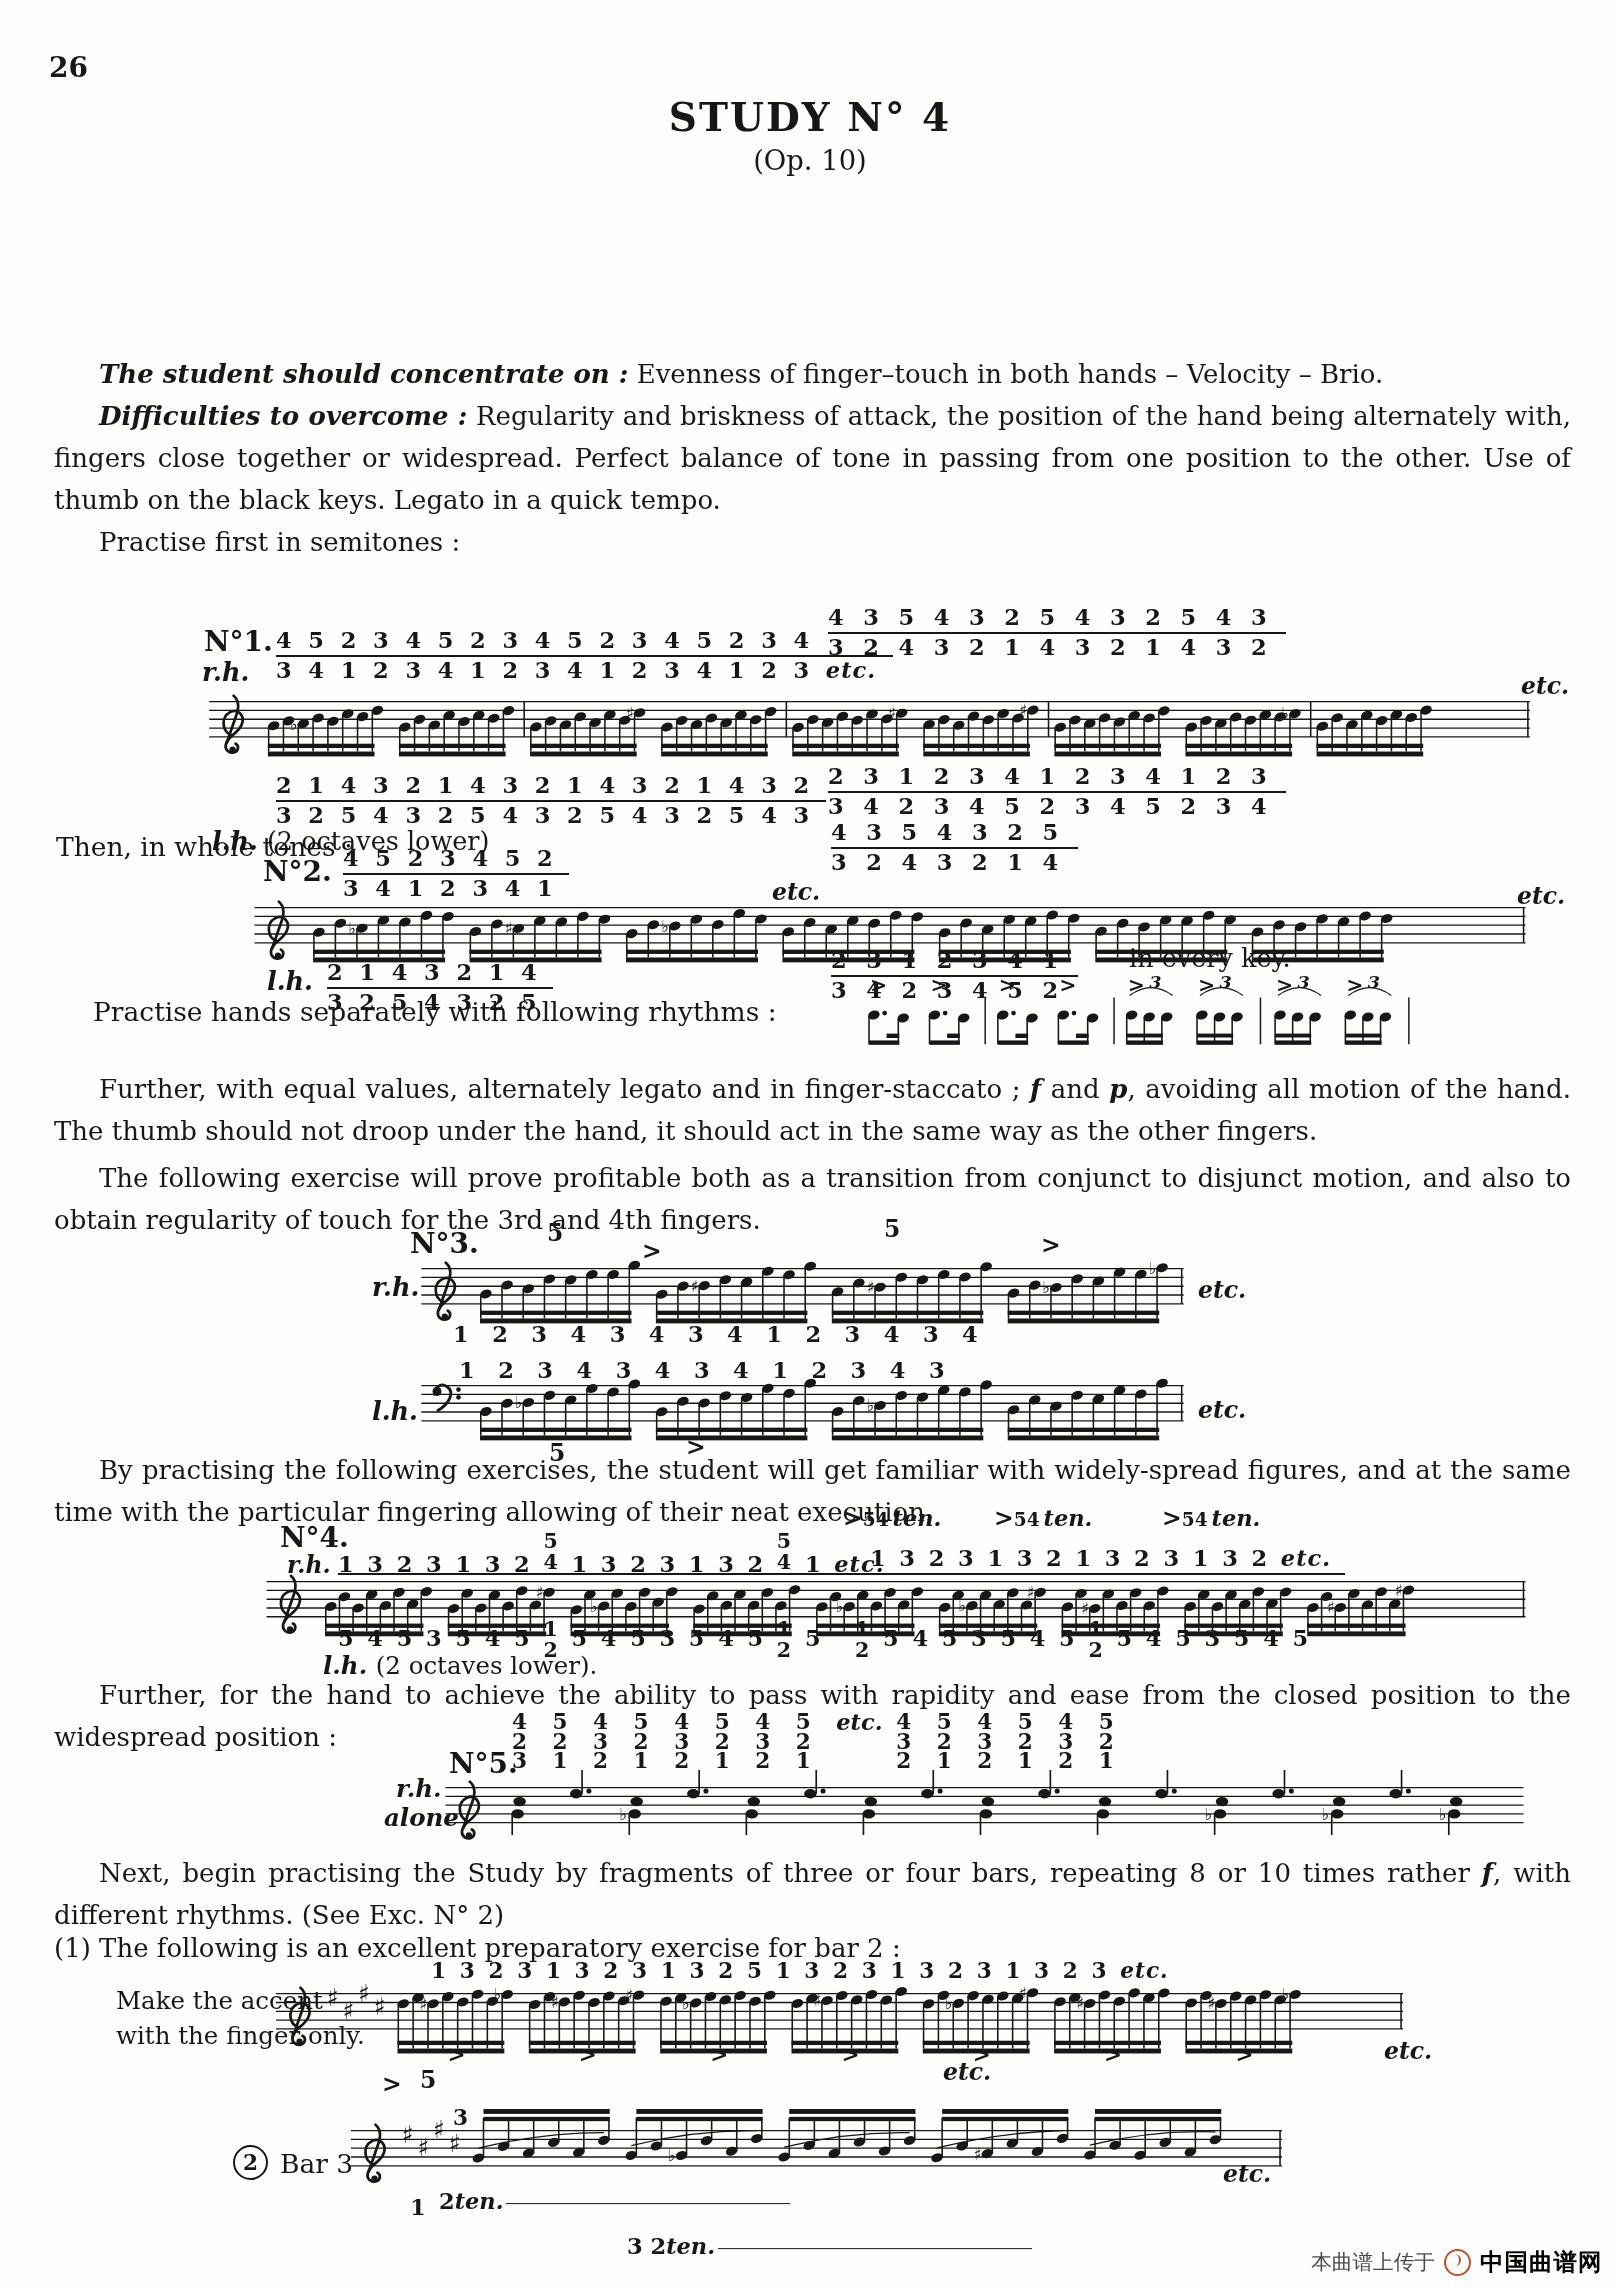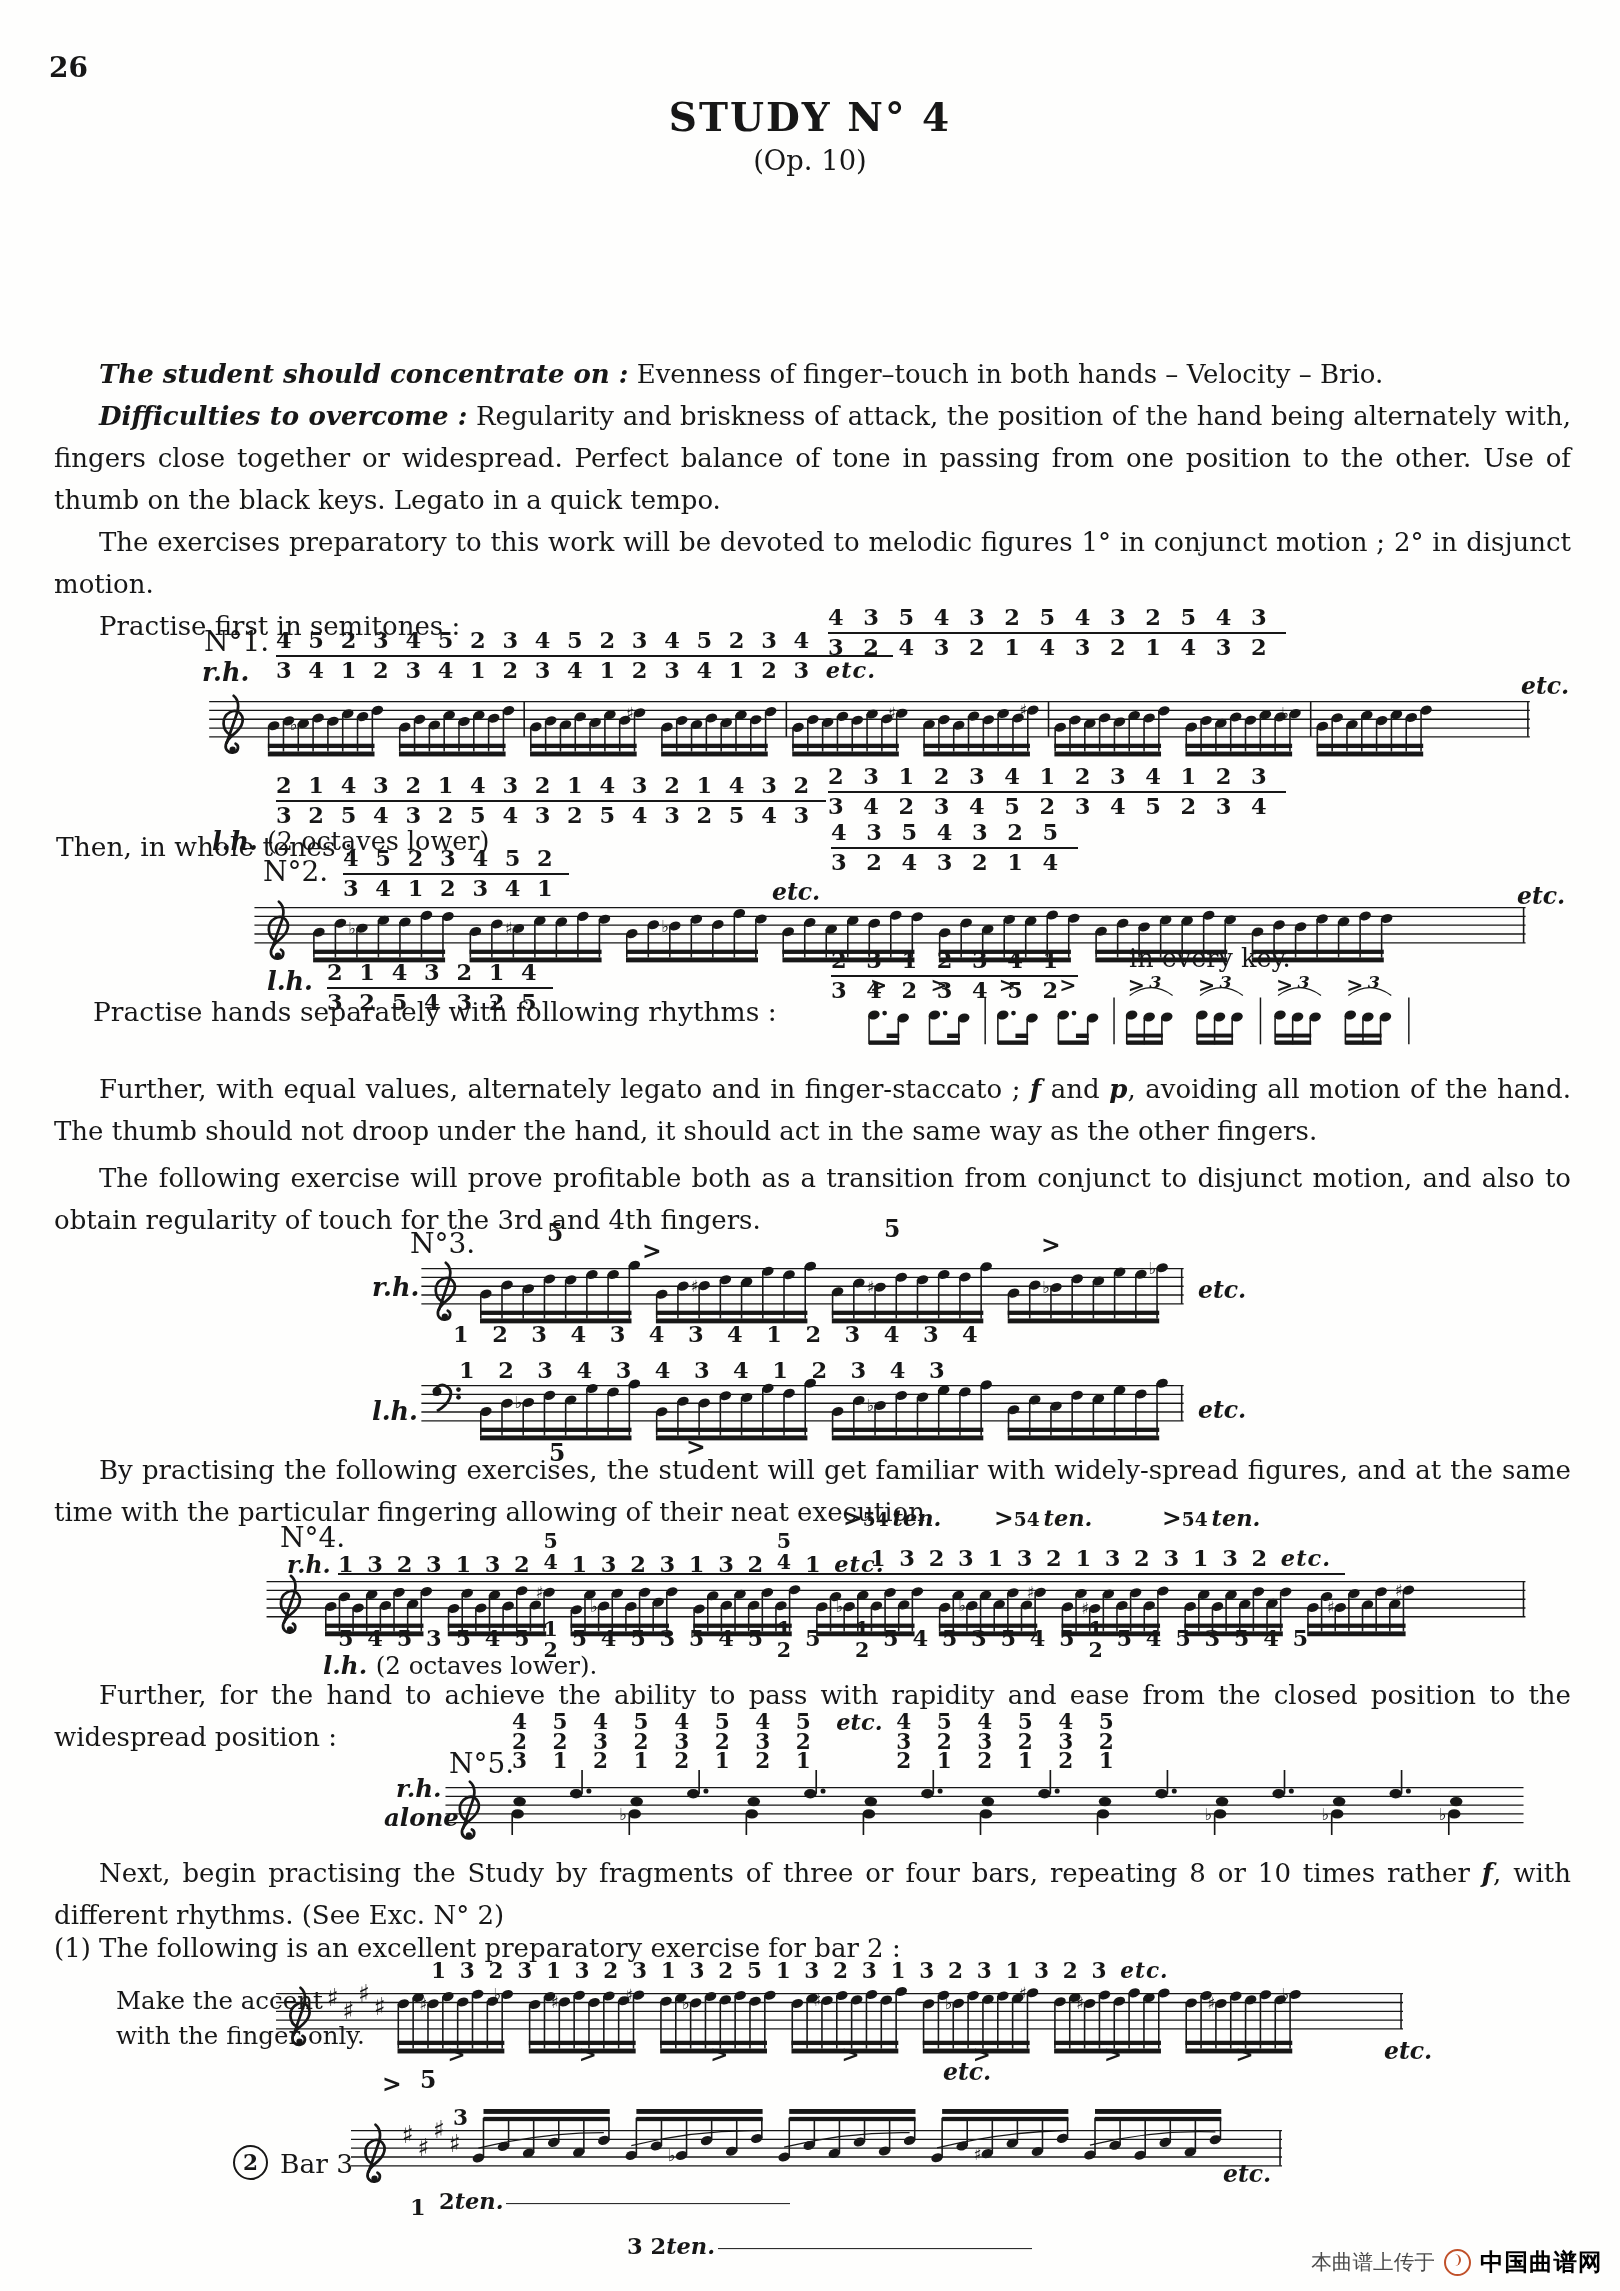--- a/index.html
+++ b/index.html
@@ -7,21 +7,21 @@
         font-family:"DejaVu Serif",serif;color:#171717;overflow:hidden;}
   .pgnum{position:absolute;left:49px;top:51px;font-size:28px;font-weight:bold;}
   .title{position:absolute;left:0;top:94px;width:1620px;text-align:center;
          font-size:39px;font-weight:bold;letter-spacing:2px;}
   .subtitle{position:absolute;left:0;top:145px;width:1620px;text-align:center;font-size:27.4px;}
   .par{position:absolute;left:54px;width:1517px;font-size:26px;line-height:42px;
        text-align:justify;}
   .par p{margin:0;text-indent:45px;}
   .lead{font-style:italic;font-weight:bold;}
   .dyn{font-style:italic;font-weight:bold;}
-  .lbl{position:absolute;font-weight:normal;font-size:28px;white-space:nowrap;}
+  .lbl{position:absolute;font-weight:bold;font-size:28px;white-space:nowrap;}
   .hand{position:absolute;font-weight:bold;font-style:italic;font-size:25.5px;white-space:nowrap;}
   .hand .plain{font-style:normal;font-weight:normal;}
   .txt{position:absolute;font-size:26.5px;white-space:nowrap;}
   .etc{position:absolute;font-style:italic;font-weight:bold;font-size:23.5px;}
   .frow{font-weight:bold;font-size:22.5px;white-space:nowrap;line-height:26.5px;height:28px;}
   .frow.ruled{border-bottom:2.2px solid #171717;}
   .fpair{position:absolute;}
   .frow span.tok{display:inline-block;text-align:center;min-width:12.7px;margin-right:var(--m,16.7px);}
   .frow span.stk{display:inline-flex;flex-direction:column;line-height:20.6px;font-size:20.6px;
       text-align:center;vertical-align:middle;margin-right:var(--m,16.7px);}
@@ -54,21 +54,20 @@
 
 <div id="page">
 
   <div class="pgnum">26</div>
   <div class="title">STUDY N° 4</div>
   <div class="subtitle">(Op. 10)</div>
 
   <div class="par" style="top:353px">
     <p><span class="lead">The student should concentrate on :</span><span> Evenness of finger–touch in both hands – Velocity – Brio.</span></p>
     <p><span class="lead">Difficulties to overcome :</span><span> Regularity and briskness of attack, the position of the hand being alternately with, fingers close together or widespread. Perfect balance of tone in passing from one position to the other. Use of thumb on the black keys. Legato in a quick tempo.</span></p>
-    <p>The exercises preparatory to this work will be devoted to melodic figures 1° in conjunct motion ; 2° in disjunct motion.</p>
     <p>Practise first in semitones :</p>
   </div>
 
   <div class="lbl" style="left:204px;top:625px">N°1.</div>
   <div class="hand" style="left:202px;top:657px">r.h.</div>
   <div class="fpair" style="left:276px;top:627px;--m:16.7px">
     <div class="frow ruled"><span class="tok">4</span><span class="tok">5</span><span class="tok">2</span><span class="tok">3</span><span class="tok">4</span><span class="tok">5</span><span class="tok">2</span><span class="tok">3</span><span class="tok">4</span><span class="tok">5</span><span class="tok">2</span><span class="tok">3</span><span class="tok">4</span><span class="tok">5</span><span class="tok">2</span><span class="tok">3</span><span class="tok">4</span></div>
     <div class="frow"><span class="tok">3</span><span class="tok">4</span><span class="tok">1</span><span class="tok">2</span><span class="tok">3</span><span class="tok">4</span><span class="tok">1</span><span class="tok">2</span><span class="tok">3</span><span class="tok">4</span><span class="tok">1</span><span class="tok">2</span><span class="tok">3</span><span class="tok">4</span><span class="tok">1</span><span class="tok">2</span><span class="tok">3</span><span class="etcTok tok">etc.</span></div>
   </div>
   <div class="fpair" style="left:828px;top:604px;--m:19.6px">

